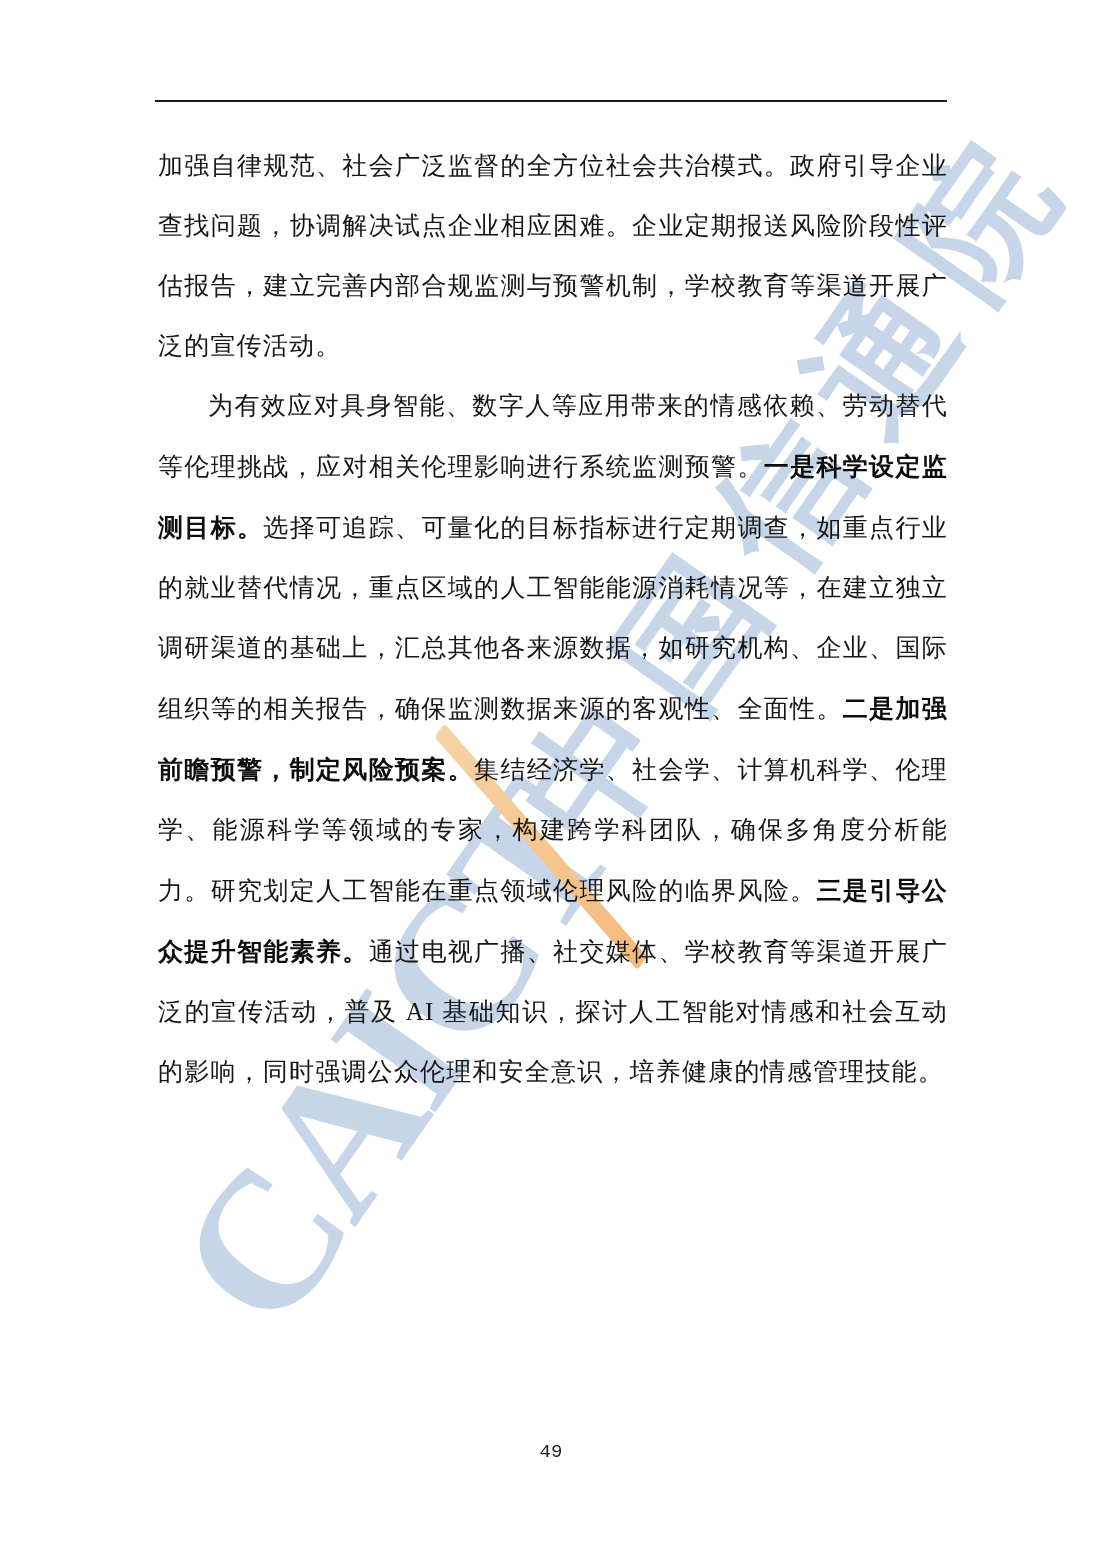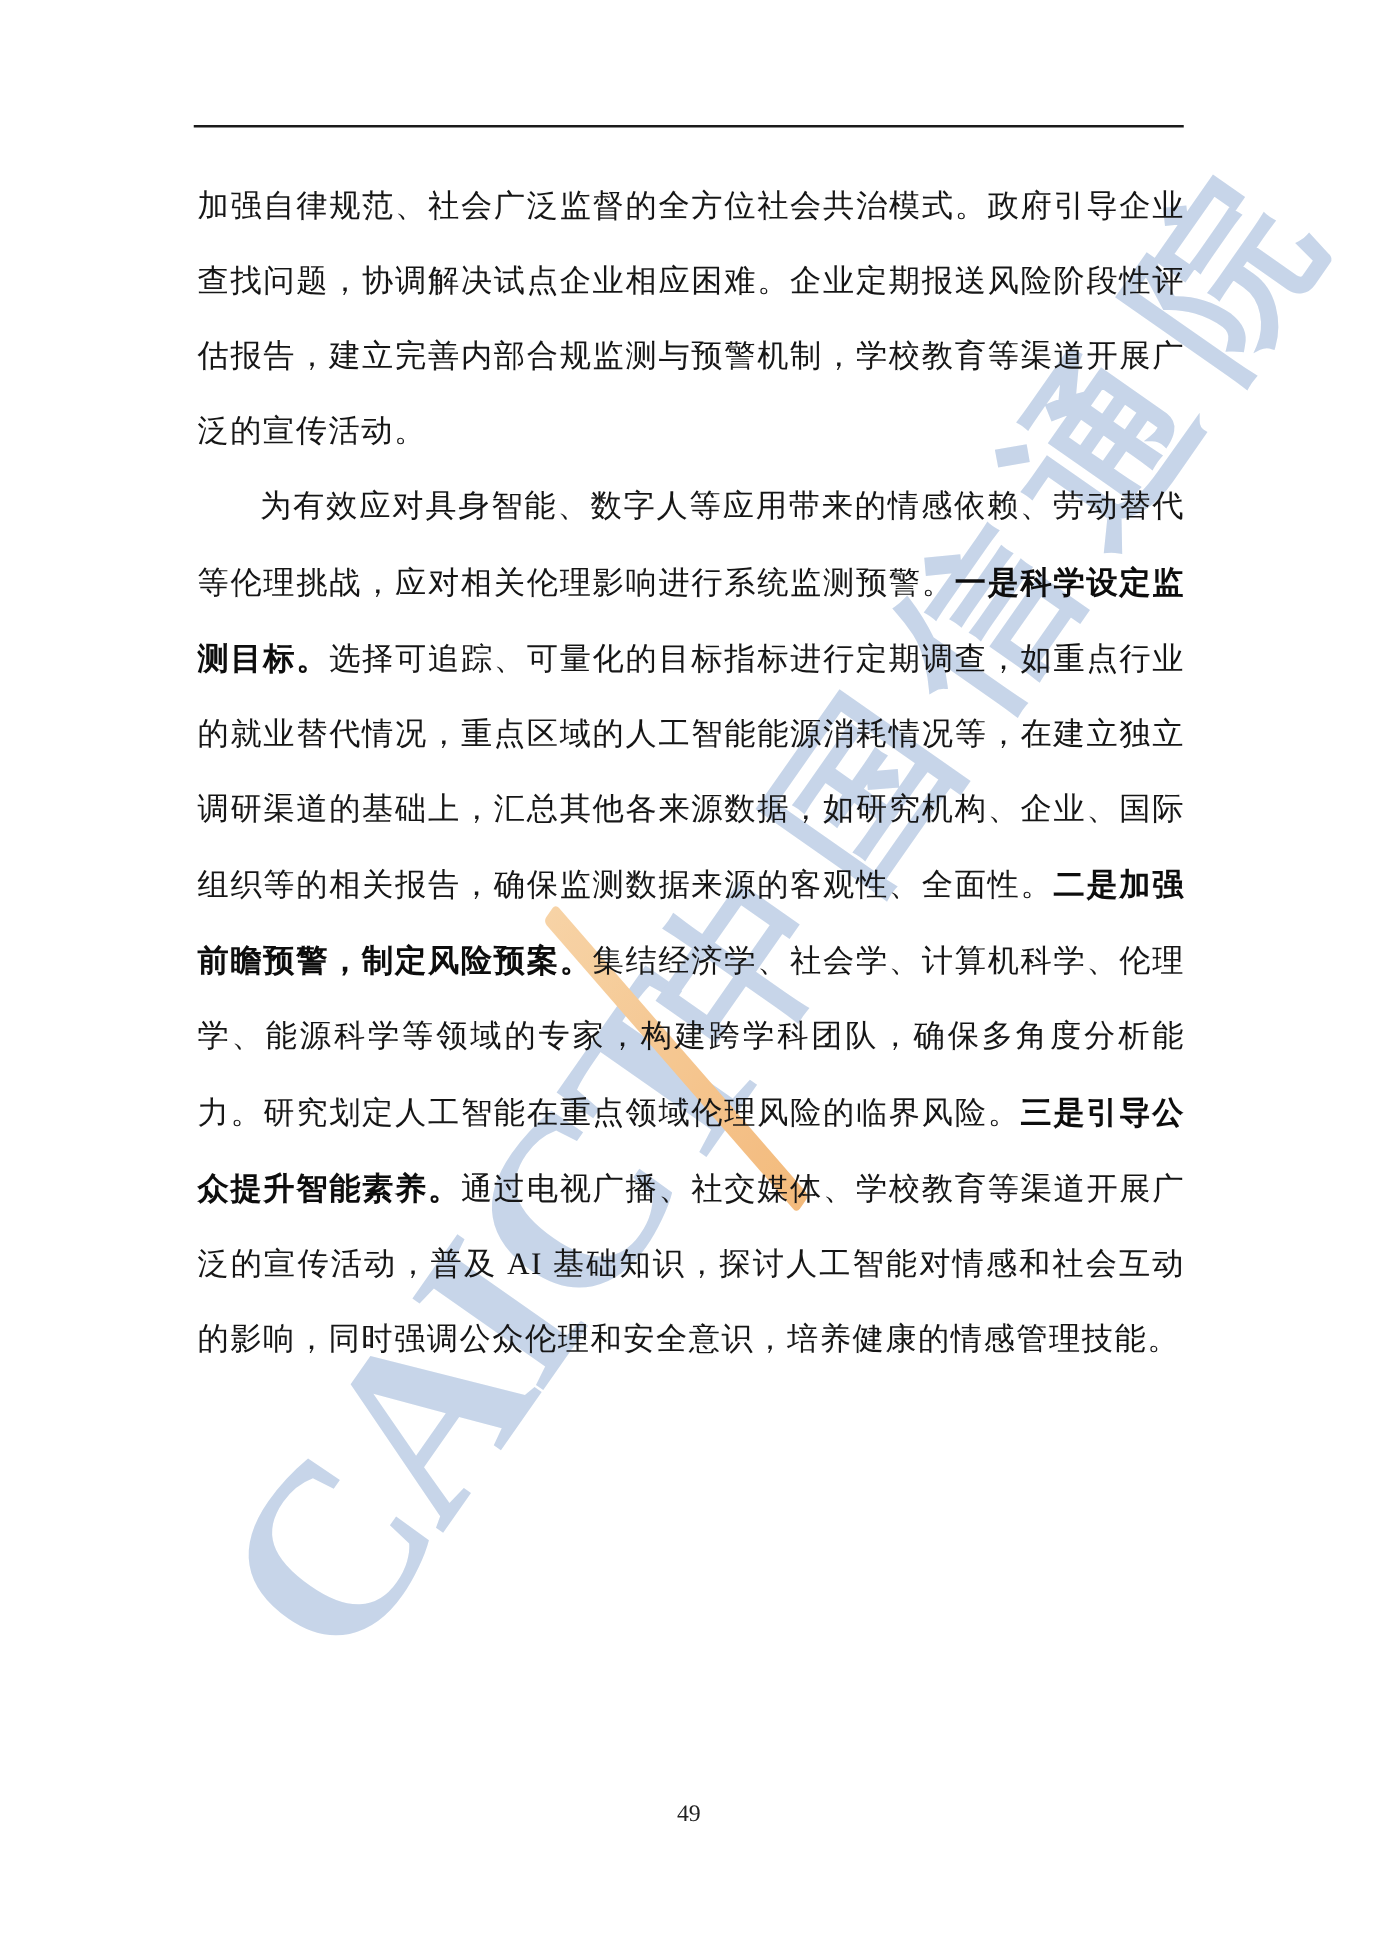--- a/index.html
+++ b/index.html
@@ -95,20 +95,21 @@
     font-family:"Liberation Serif","DejaVu Serif",serif;
   }
   
   .page-number{
     position:absolute;
     bottom:96px;left:0;width:100%;
     text-align:center;
     font-size:19px;
     color:#222222;
     z-index:2;
+    font-family:Liberation Mono, monospace;
   }
 </style>
 </head>
 <body>
 
 <div class="page">
 
   <div class="watermark">
     <span class="wm-latin">CAICT</span>
     <span class="wm-slash"></span>

